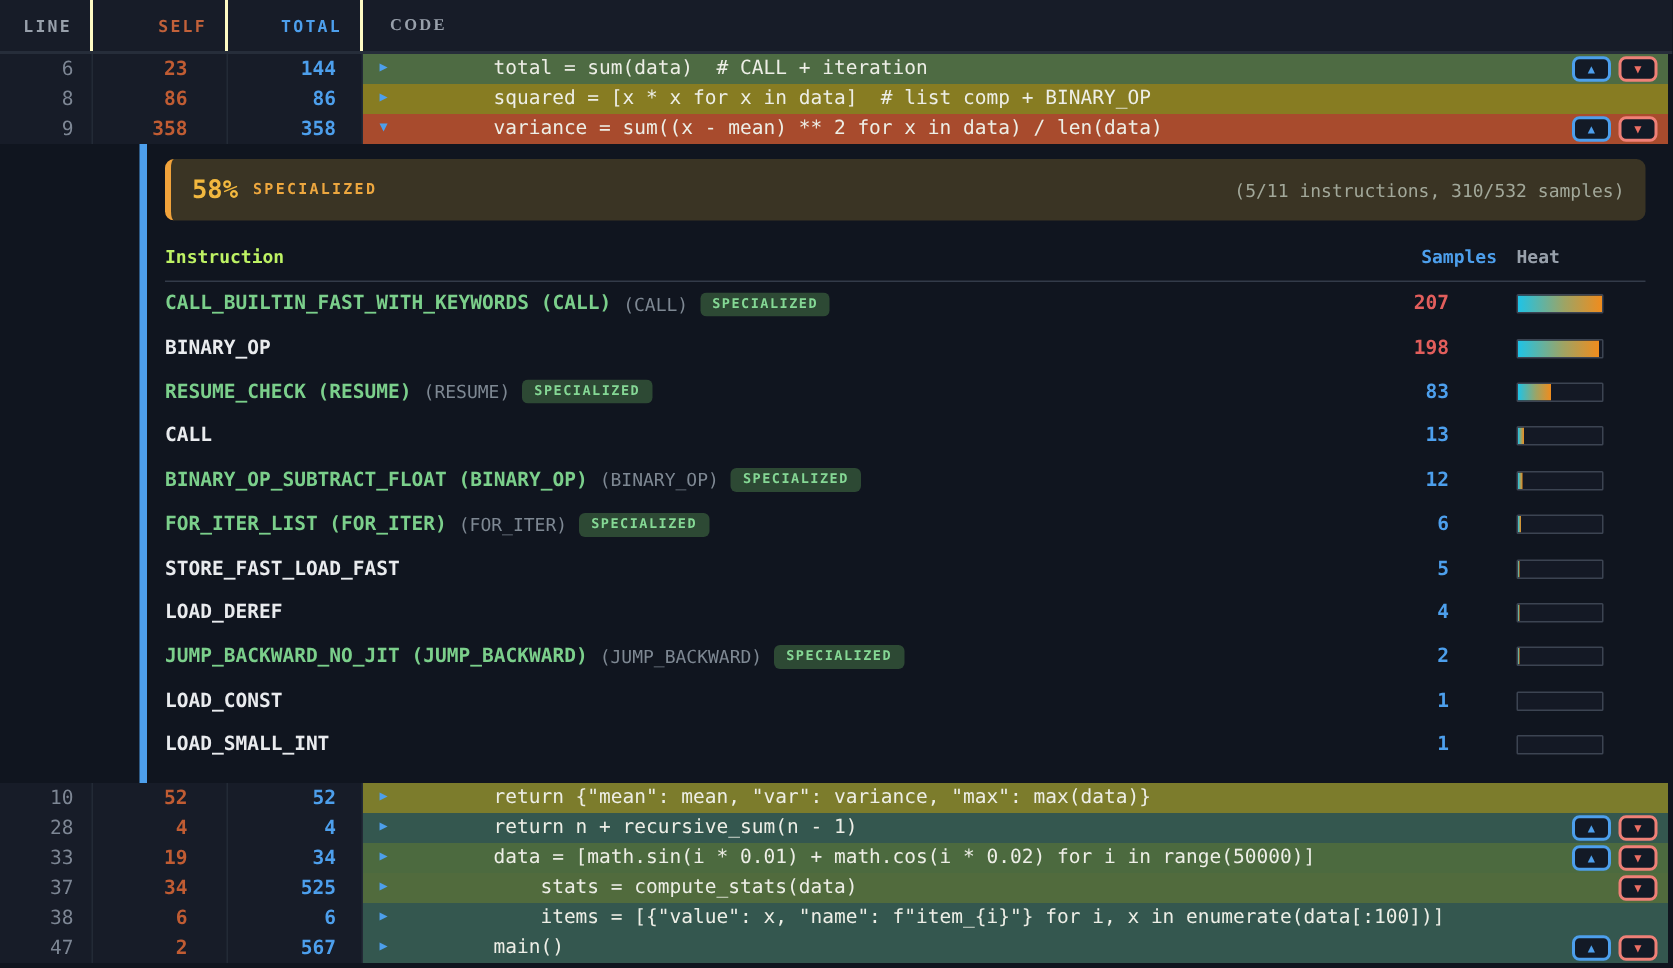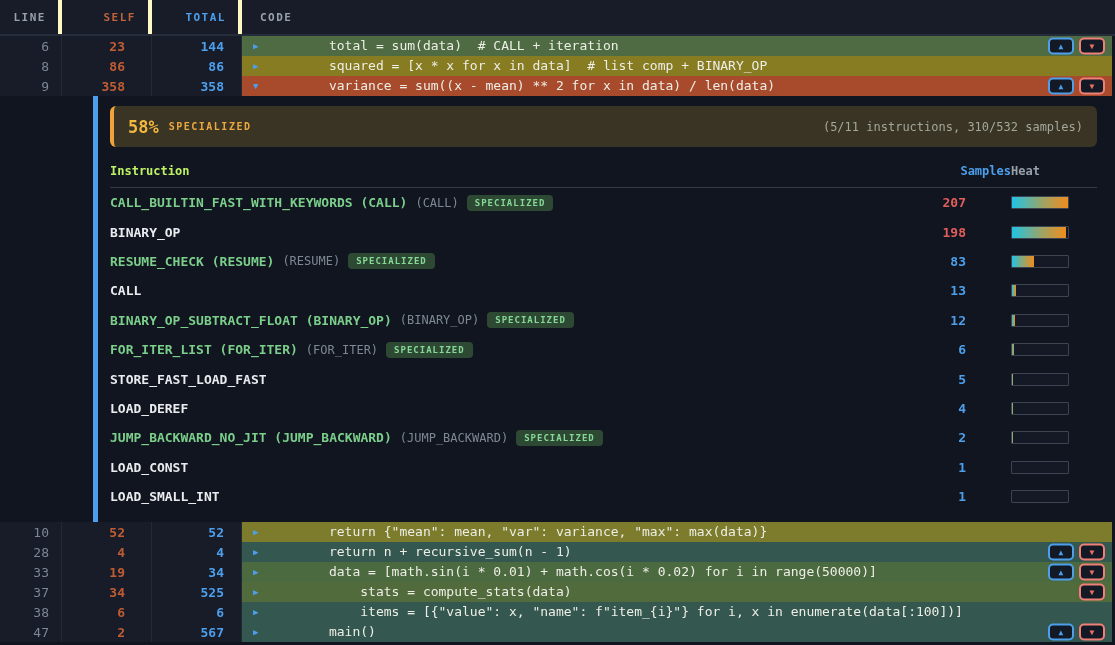--- a/index.html
+++ b/index.html
@@ -13,23 +13,23 @@
 
   
   .thead {
     display:grid; grid-template-columns:62px 90px 90px 1fr;
     height:36px; background:#171c28; border-bottom:2px solid #262d3a;
     flex:0 0 auto;
   }
   .thead .hcell {
     display:flex; align-items:center; justify-content:flex-end;
     padding-right:12px; font-size:11px; font-weight:bold; letter-spacing:1.5px;
-    color:#98a0ab; border-right:4px solid #fef9c3;
-  }
-  .thead .hcell.code-h { justify-content:flex-start; padding-left:18px; border-right:none; }
+    color:#98a0ab; border-right:2px solid #fef9c3;
+  }
+  .thead .hcell.code-h { justify-content:flex-start; padding-left:18px; border-right:none;font-family:Liberation Serif, serif; }
   .thead .hcell.self-h { color:#c2613a; }
   .thead .hcell.total-h { color:#4d9fec; }
 
   
   .crow { display:grid; grid-template-columns:62px 90px 90px 1fr; height:20px; flex:0 0 auto; }
   .crow .gcell {
     background:#171c28; border-right:1px solid #232a36;
     display:flex; align-items:center; justify-content:flex-end;
     font-size:13px;
   }
@@ -72,21 +72,21 @@
   }
   .summary .pct { color:#f2b83f; font-weight:bold; font-size:17px; }
   .summary .pct-label { color:#eda73f; font-size:10px; font-weight:bold; letter-spacing:1.5px; margin-left:10px; }
   .summary .detail { margin-left:auto; color:#a2a89a; font-size:12px; }
 
   .itable-head {
     display:flex; align-items:center; height:24px; margin-top:12px; padding-right:28px;
   }
   .itable-head .ih-instruction { flex:1; color:#bef264; font-size:12px; font-weight:bold; }
   .itable-head .ih-samples { width:56px; text-align:right; color:#4d9fec; font-size:12px; font-weight:bold; }
-  .itable-head .ih-heat { width:58px; color:#98a0ab; font-size:12px; font-weight:bold; }
+  .itable-head .ih-heat { width:58px; margin-left:13px; color:#98a0ab; font-size:12px; font-weight:bold; }
   .itable-divider { height:1px; background:#333b49; margin-top:4px; }
 
   .irow { display:flex; align-items:center; height:29.4px; padding-right:28px;gap:32px; }
   .irow .iname { flex:1; display:flex; align-items:center; gap:8px; white-space:nowrap; overflow:hidden; }
   .irow .op { font-weight:bold; font-size:13px; color:#e9ebee; }
   .irow .op.specialized { color:#7bcf8b; }
   .irow .opbase { color:#7e8893; font-size:12px; }
   .irow .badge {
     background:#2d4934; color:#85d895; font-size:9px; font-weight:bold;
     letter-spacing:1px; padding:3px 8px; border-radius:4px;

